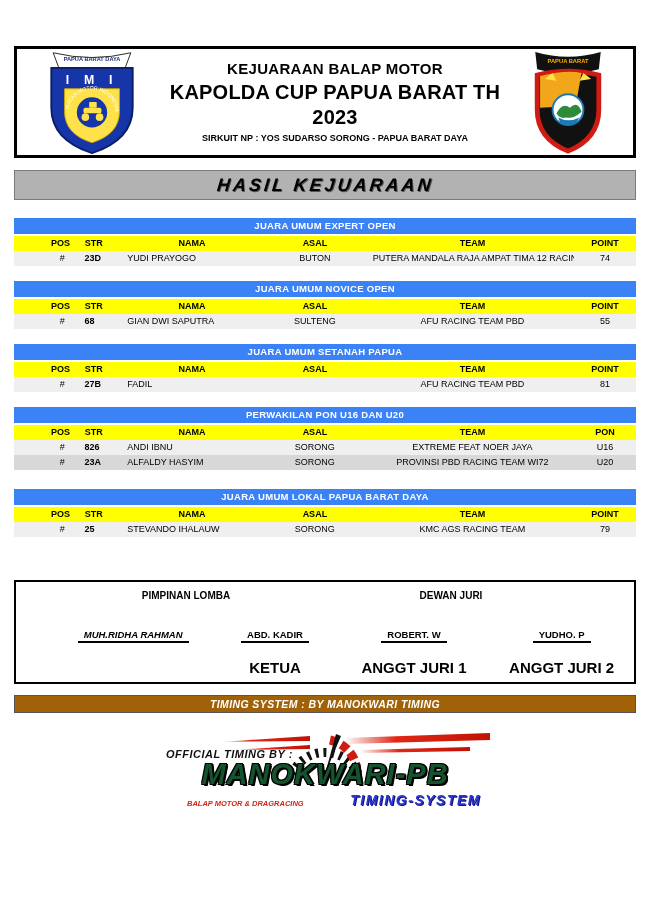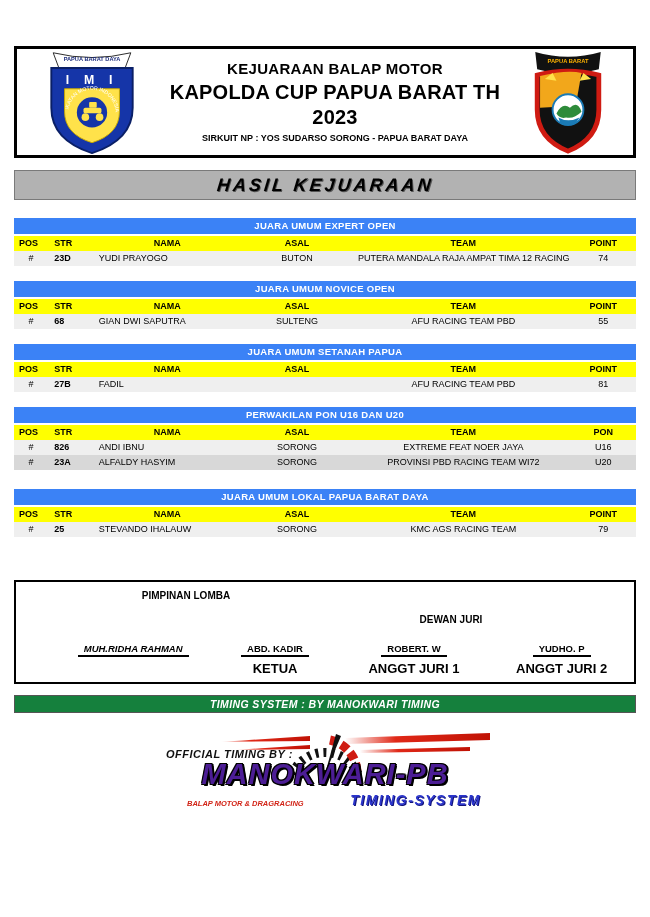--- a/index.html
+++ b/index.html
@@ -28,54 +28,54 @@
   
   .result-table { position:absolute; left:14px; width:622px; }
   .t0 { top:218px; } .t1 { top:281px; } .t2 { top:344px; } .t3 { top:407px; } .t4 { top:489px; }
   .tbl-title { height:16px; line-height:16px; background:#3b82f6; color:#fff; text-align:center;
                font-size:9.5px; font-weight:bold; letter-spacing:.3px; }
   .tbl-head, .trow { display:flex; width:100%; }
   .tbl-head { background:#ffff00; height:15px; line-height:15px; font-weight:bold; margin-top:2px; }
   .trow { height:15px; line-height:15px; background:#efefef; }
   .trow.alt { background:#d8d8d8; }
   .cell { font-size:9px; overflow:hidden; white-space:nowrap; padding:0 2px; }
-  .c0 { width:5.5%;  text-align:center; }
+  .c0 { width:5.5%;  text-align:center;margin-left:32px; }
   .c1 { width:7.5%;  text-align:left; font-weight:bold; padding-left:6px; }
   .c2 { width:23%;   text-align:left; padding-left:4px; }
   .c3 { width:19%;   text-align:center; }
   .c4 { width:34.5%; text-align:center; }
   .c5 { width:10.5%; text-align:center; }
   .tbl-head .c0 { text-align:left; padding-left:5px; }
   .tbl-head .c2, .tbl-head .c4 { text-align:center; }
 
   
   .sign-box { position:absolute; left:14px; top:580px; width:622px; height:104px; border:2px solid #000; }
   .sign-headings { position:absolute; top:8px; left:0; width:100%; }
   .sig-h { position:absolute; font-size:10px; font-weight:bold; }
   .sig-h-left  { left:105px; width:130px; text-align:center; }
-  .sig-h-right { left:370px; width:130px; text-align:center;margin-top:24px; }
+  .sig-h-right { left:370px; width:130px; text-align:center; }
   .sign-cols { position:absolute; bottom:6px; left:0; width:100%; display:flex;padding-left:39px; }
   .sig-col { text-align:center; }
   .sc0 { width:27%; } .sc1 { width:22%; } .sc2 { width:26%; } .sc3 { width:25%; }
   .sig-name { display:inline-block; font-size:9.5px; font-weight:bold; border-bottom:2px solid #000; padding:0 6px 1px; }
   .sc0 .sig-name { font-style:italic; }
-  .sig-role { font-size:13px; font-weight:bold; margin-top:4px; min-height:11px; }
-
-  
-  .timing-banner { position:absolute; left:14px; top:695px; width:622px; height:18px; background:#15803d;
+  .sig-role { font-size:15px; font-weight:bold; margin-top:16px; min-height:11px; }
+
+  
+  .timing-banner { position:absolute; left:14px; top:695px; width:622px; height:18px; background:#a16207;
                    border:1px solid #555; display:flex; align-items:center; justify-content:center; }
   .timing-text { color:#fff; font-size:10.5px; font-weight:bold; font-style:italic; letter-spacing:.4px; }
 
   
   .mano-logo { position:absolute; top:726px; left:160px; width:330px; height:88px; }
   .gauge-svg { position:absolute; top:0; left:0; width:330px; height:52px; }
   .otb { position:absolute; top:22px; left:6px; font-size:11px; font-weight:bold; font-style:italic;
          letter-spacing:.5px; color:#111; }
   .brand { position:absolute; top:32px; left:0; width:100%; text-align:center;
-           font-size:29px; font-weight:bold; font-style:italic; letter-spacing:1px; color:#4c1d95;
+           font-size:29px; font-weight:bold; font-style:italic; letter-spacing:1px; color:#14532d;
            text-shadow:2px 2px 0 #000, -1px -1px 0 #000, 1px -1px 0 #000, -1px 1px 0 #000, 2px 0 0 #000; }
   .mano-sub { position:absolute; top:66px; left:9px; width:100%; display:flex; justify-content:space-between;
               align-items:flex-end; padding:0 18px; }
   .tagline { font-size:7.5px; font-weight:bold; font-style:italic; color:#d22417; }
   .system  { font-size:14px; font-weight:bold; font-style:italic; letter-spacing:1.5px; color:#2b35cc;
              text-shadow:1px 1px 0 #11137a; }
 
   .tinytext { font-size:6px; font-weight:bold; }
 </style>
 </head>

